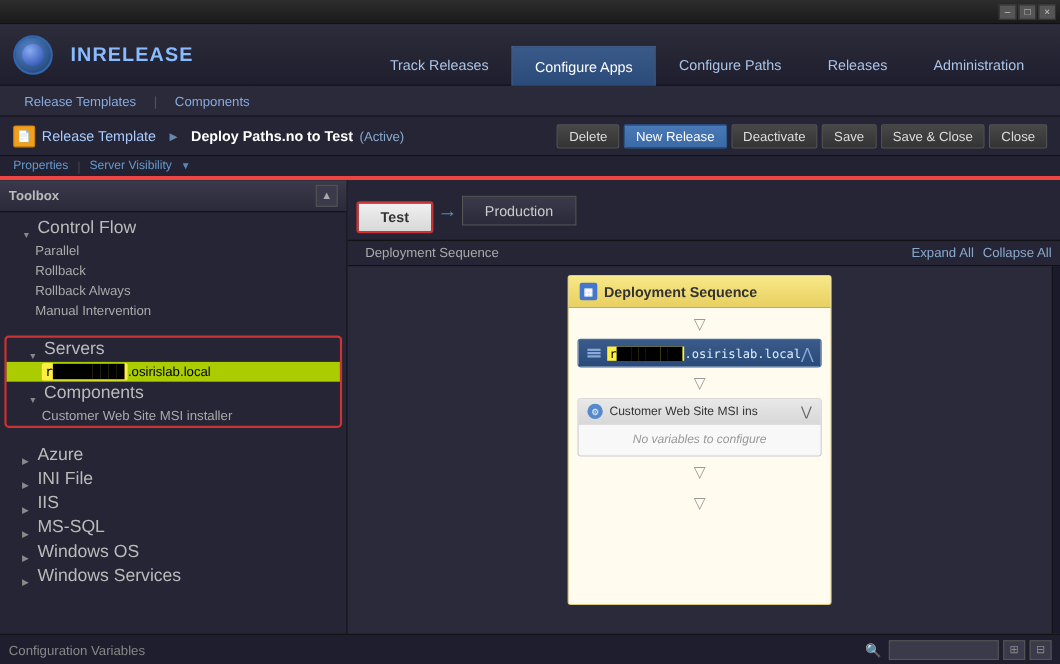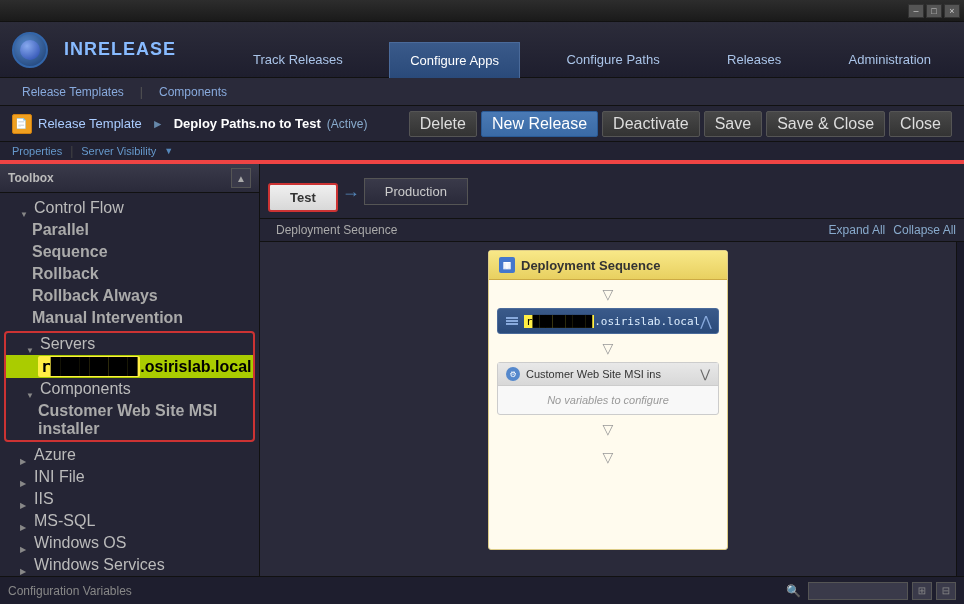--- a/index.html
+++ b/index.html
@@ -76,21 +76,21 @@
       font-weight: bold;
       color: #88bbff;
       letter-spacing: 1px;
       text-transform: uppercase;
     }
     .nav-tabs {
       display: flex;
       height: 56px;
       align-items: flex-end;
       flex: 1;
-      justify-content: space-between;
+      justify-content: flex-end;
     }
     .nav-tab {
       padding: 6px 20px;
       height: 36px;
       display: flex;
       align-items: center;
       color: #aac4e8;
       cursor: pointer;
       border: 1px solid transparent;
       margin-bottom: 0;
@@ -171,21 +171,21 @@
     .btn-group {
       display: flex;
       gap: 4px;
     }
     .btn {
       padding: 3px 10px;
       border: 1px solid #555;
       background: linear-gradient(to bottom, #484848, #333);
       color: #ddd;
       cursor: pointer;
-      font-size: 16px;
+      font-size: 12px;
       border-radius: 2px;
     }
     .btn-primary {
       background: linear-gradient(to bottom, #4a7ab5, #3a6aa5);
       border-color: #2a5a95;
       color: white;
     }
 
     
     .properties-bar {
@@ -206,21 +206,21 @@
 
     
     .main-content {
       display: flex;
       height: calc(604px - 22px - 56px - 28px - 36px - 22px - 28px);
       background: #1e1e2e;
     }
 
     
     .toolbox-panel {
-      width: 260px;
+      width: 316px;
       background: #252535;
       border-right: 1px solid #111;
       display: flex;
       flex-direction: column;
     }
     .toolbox-header {
       background: linear-gradient(to bottom, #3a3a4a, #2a2a3a);
       padding: 4px 8px;
       font-weight: bold;
       font-size: 12px;
@@ -270,34 +270,33 @@
       color: #888;
     }
     .triangle-right::after {
       content: '▶';
       font-size: 8px;
       color: #888;
     }
     .tree-item {
       padding: 2px 8px 2px 32px;
       color: #aaa;
-      font-size: 16px;
-      cursor: pointer;
-      font-weight: bold;
+      font-size: 12px;
+      cursor: pointer;
     }
     .tree-item.highlighted {
       background: #aacc00;
       color: #000;
     }
 
     
     .servers-section {
       border: 2px solid #cc3333;
       border-radius: 4px;
-      margin: 2px 4px;
+      margin: 14px 4px;
     }
 
     
     .stage-area {
       flex: 1;
       display: flex;
       flex-direction: column;
       background: #2a2a3a;
     }
     .stage-tabs {
@@ -623,21 +622,20 @@
       <div class="toolbox-scroll-btn">▲</div>
     </div>
     <div class="toolbox-content">
 
       <div class="tree-section">
         <div class="tree-header">
           <span class="tree-triangle triangle-down"></span>
           <span>Control Flow</span>
         </div>
         <div class="tree-item">Parallel</div>
-        <div class="tree-item">Sequence</div>
         <div class="tree-item">Rollback</div>
         <div class="tree-item">Rollback Always</div>
         <div class="tree-item">Manual Intervention</div>
       </div>
 
       <div class="servers-section">
         <div class="tree-header">
           <span class="tree-triangle triangle-down"></span>
           <span>Servers</span>
         </div>

